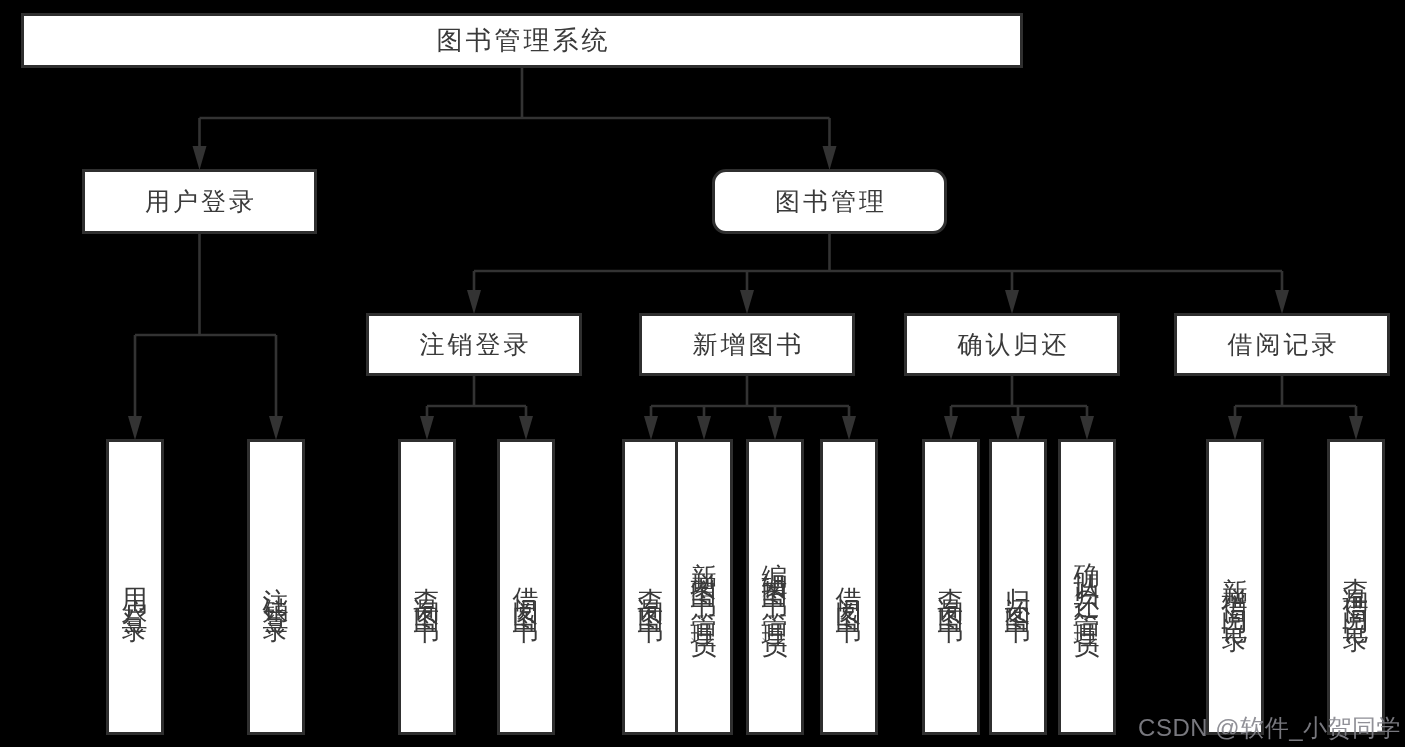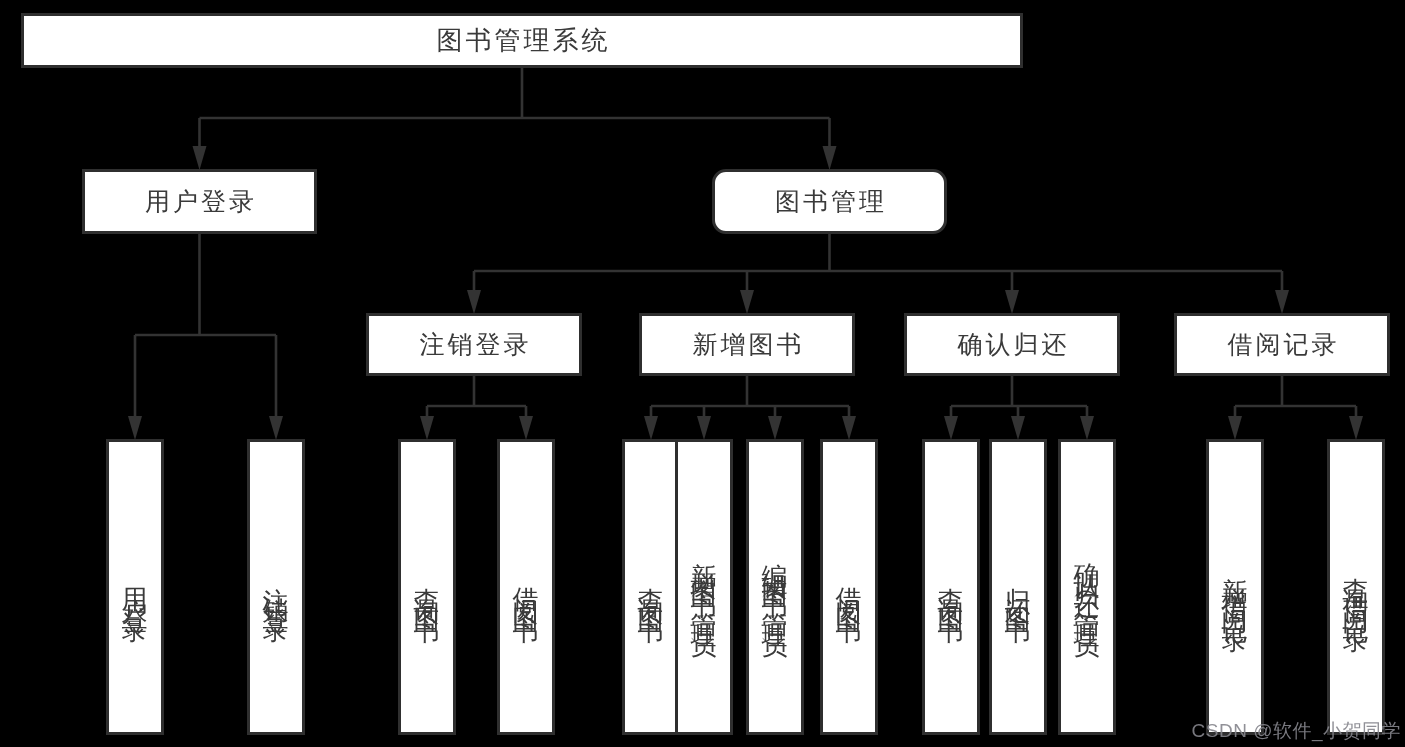--- a/index.html
+++ b/index.html
@@ -21,21 +21,21 @@
     background:#ffffff;border:3px solid #2f2f2f;box-sizing:border-box;
     display:flex;align-items:center;justify-content:center;
   }
   .leaf .vtext{
     writing-mode:vertical-rl;text-orientation:mixed;
     font-size:26px;line-height:1;letter-spacing:10px;
     color:#3a3a3a;white-space:nowrap;
   }
   .watermark{
     position:absolute;right:4px;bottom:3px;z-index:6;
-    font-size:19px;color:#85858c;opacity:0.9;letter-spacing:0.5px;
+    font-size:24px;color:#85858c;opacity:0.9;letter-spacing:0.5px;
   }
 </style>
 </head>
 <body>
 
 <div id="canvas">
 
   <svg id="connectors" width="1405" height="747" viewBox="0 0 1405 747">
 
     <path d="M522 68 V118 M199.5 118 H829.5 M199.5 118 V148 M829.5 118 V148" stroke="#333333" stroke-width="2.6" fill="none"></path>

